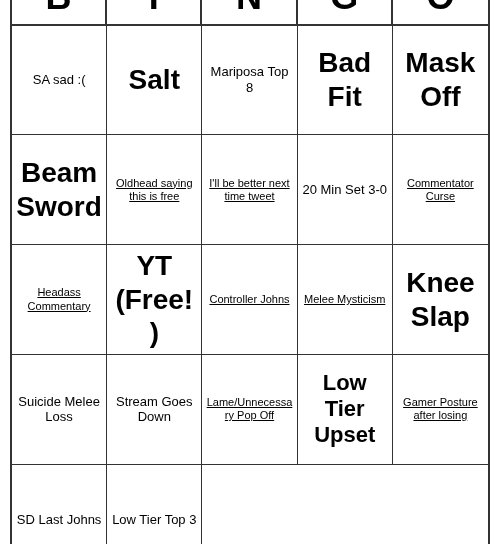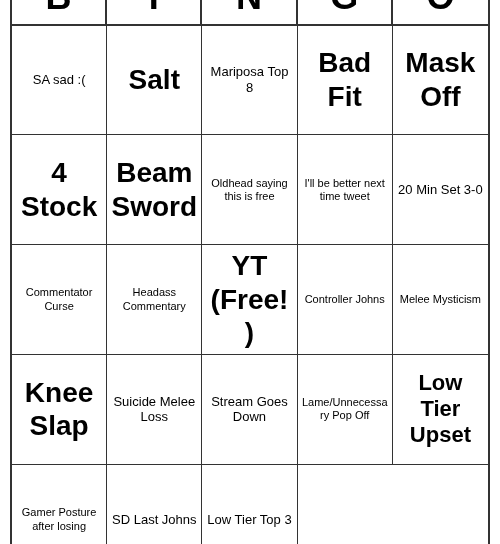--- a/index.html
+++ b/index.html
@@ -55,20 +55,21 @@
     }
     .bingo-cell:nth-child(n+21) {
       border-bottom: none;
     }
     .bingo-cell span {
       display: block;
       line-height: 1.2;
     }
     .size-small {
       font-size: 11px;
+      text-decoration: underline;
     }
     .size-medium {
       font-size: 13px;
     }
     .size-large {
       font-size: 22px;
       font-weight: bold;
     }
     .size-xlarge {
       font-size: 28px;
@@ -94,23 +95,20 @@
         <span class="size-xlarge">Salt</span>
       </div>
       <div class="bingo-cell">
         <span class="size-medium">Mariposa Top 8</span>
       </div>
       <div class="bingo-cell">
         <span class="size-xlarge">Bad Fit</span>
       </div>
       <div class="bingo-cell">
         <span class="size-xlarge">Mask Off</span>
-      </div>
-      <div class="bingo-cell">
-        <span class="size-xlarge">4 Stock</span>
       </div>
       <div class="bingo-cell">
         <span class="size-xlarge">Beam Sword</span>
       </div>
       <div class="bingo-cell">
         <span class="size-small">Oldhead saying this is free</span>
       </div>
       <div class="bingo-cell">
         <span class="size-small">I'll be better next time tweet</span>
       </div>

